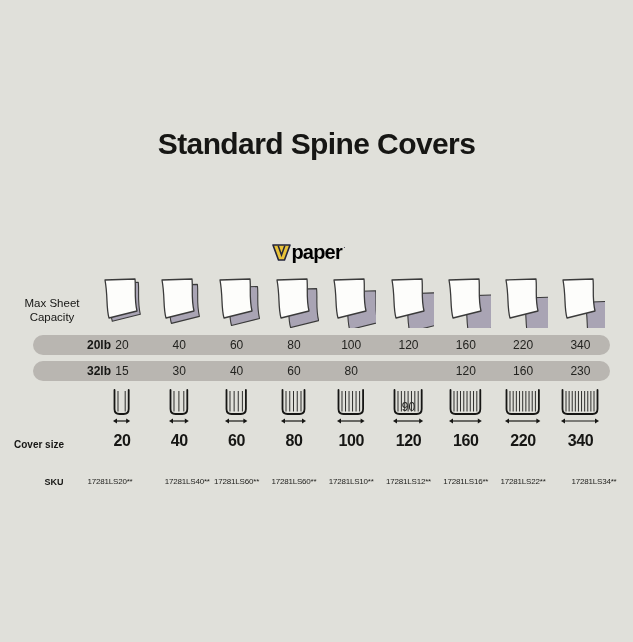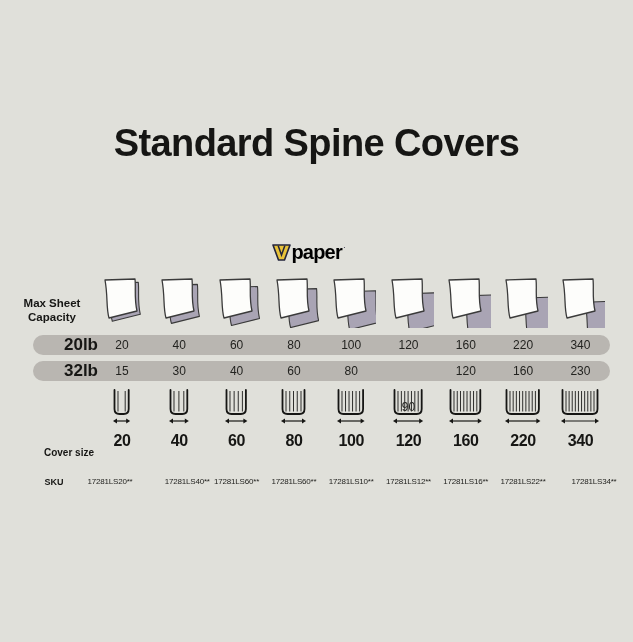--- a/index.html
+++ b/index.html
@@ -18,21 +18,21 @@
 
   
   .title-block {
     position: absolute;
     left: 0;
     top: 125px;
     width: 633px;
     text-align: center;
   }
   .title-line {
-    font-size: 38px;
+    font-size: 30px;
     font-weight: bold;
     letter-spacing: -0.6px;
     line-height: 37px;
     color: #161614;
   }
 
   
   .subhead {
     position: absolute;
     left: 0;
@@ -100,21 +100,21 @@
   .paper-cell { height: 56px; }
   .paper-cell svg { display: block; margin: 0 auto; }
 
   .maxsheet-label {
     position: absolute;
     left: 10px;
     top: 296px;
     width: 84px;
     text-align: center;
     font-size: 11.5px;
-    font-weight: bold;
+    font-weight: normal;
     line-height: 14px;
     color: #161614;
   }
 
   
   .pill {
     position: absolute;
     left: 33px;
     width: 577px;
     height: 20px;
@@ -123,22 +123,22 @@
   }
   .pill.r1 { top: 335px; }
   .pill.r2 { top: 361px; }
   .pill-label {
     position: absolute;
     left: 18px;
     top: 0;
     width: 60px;
     height: 20px;
     line-height: 20px;
-    text-align: center;
-    font-size: 17px;
+    text-align: right;
+    font-size: 12px;
     font-weight: bold;
     color: #161614;
   }
   .pill-val {
     position: absolute;
     top: 0;
     width: 57px;
     height: 20px;
     line-height: 20px;
     text-align: center;
@@ -161,23 +161,23 @@
   .cover-row {
     position: absolute;
     left: 0;
     top: 430px;
     width: 633px;
     height: 22px;
   }
   .row-label {
     position: absolute;
     left: 14px;
-    top: 12px;
+    top: 4px;
     width: 80px;
-    text-align: right;
+    text-align: left;
     font-size: 10px;
     font-weight: bold;
     color: #161614;
     line-height: 22px;
   }
   .cover-val {
     position: absolute;
     top: 0;
     width: 57px;
     text-align: center;

